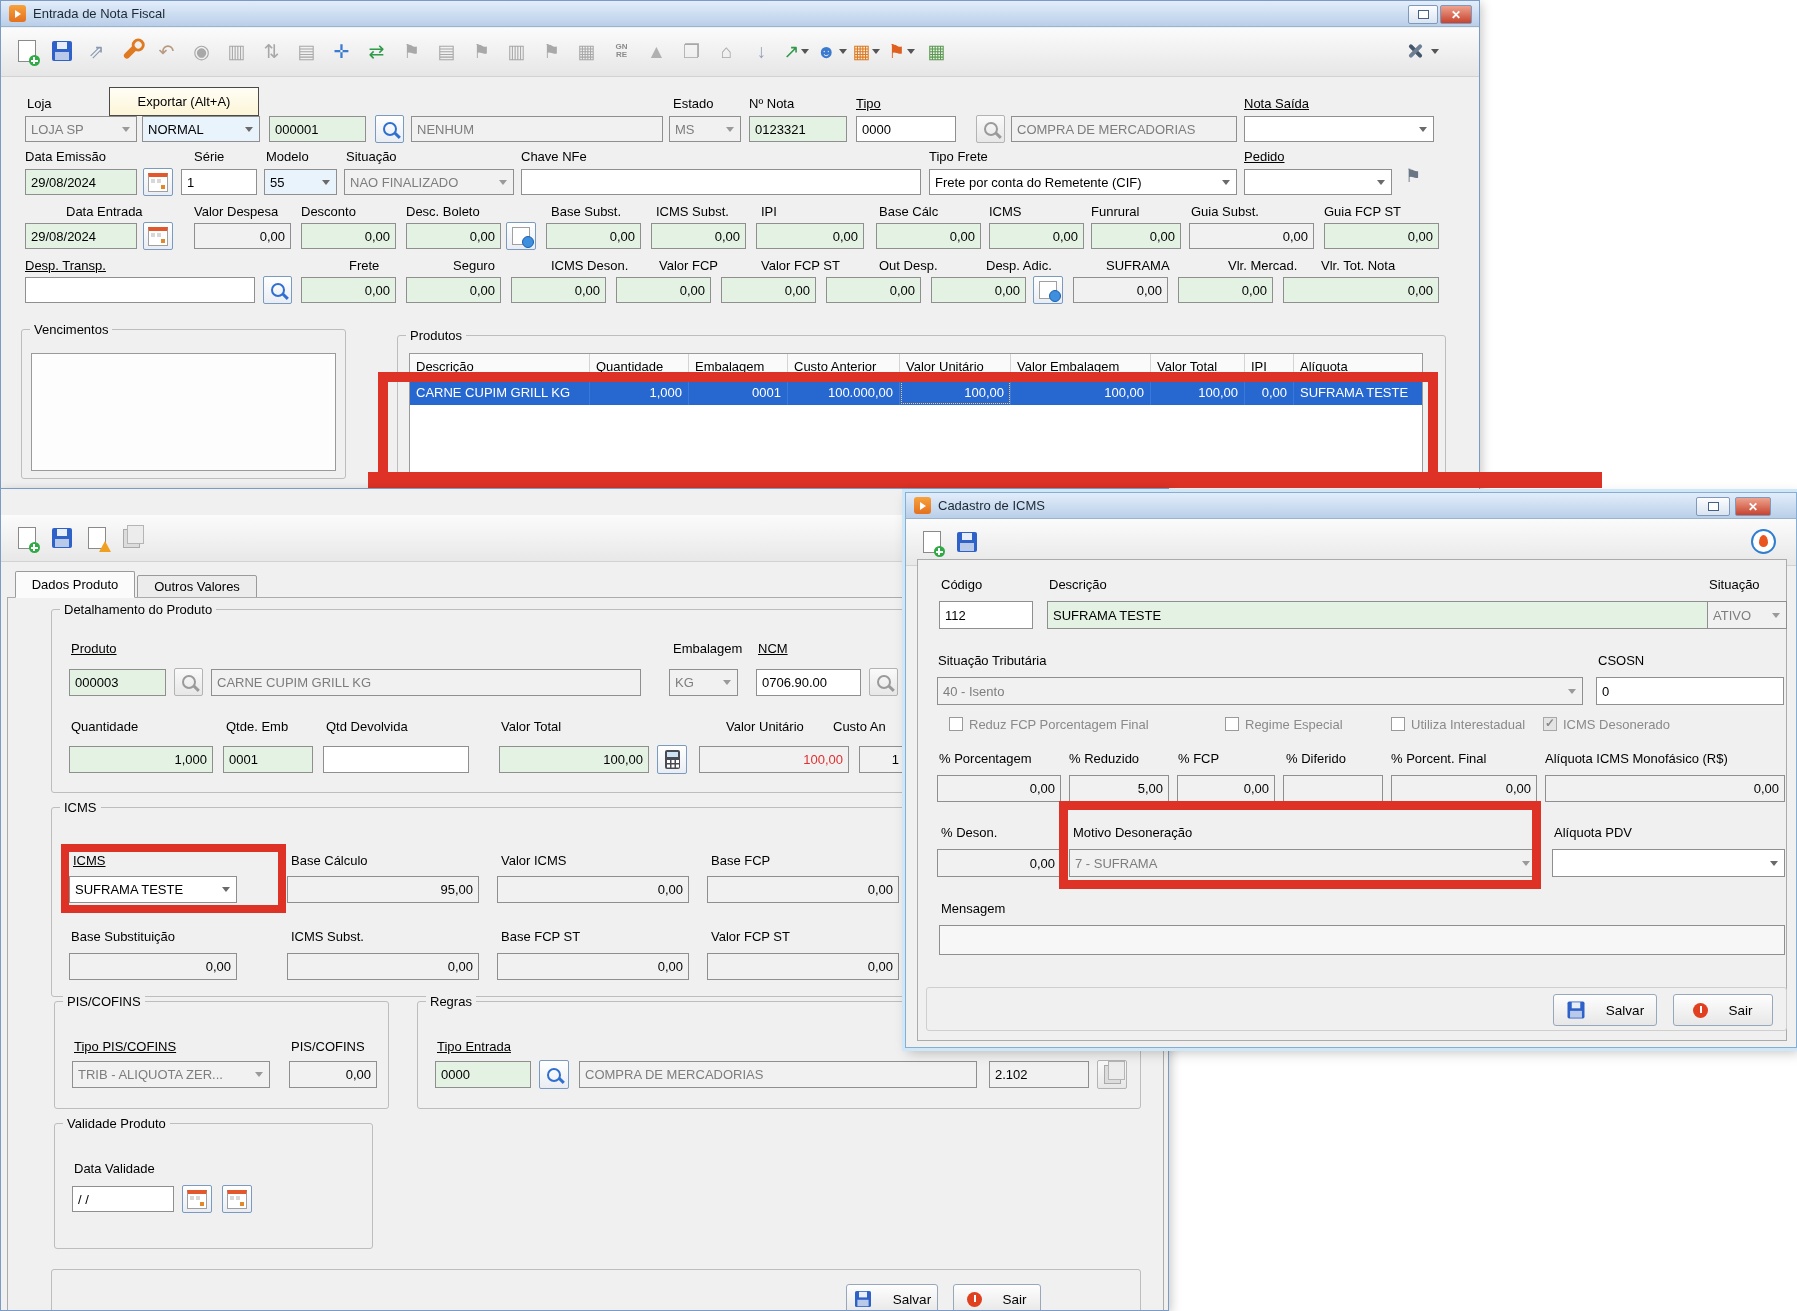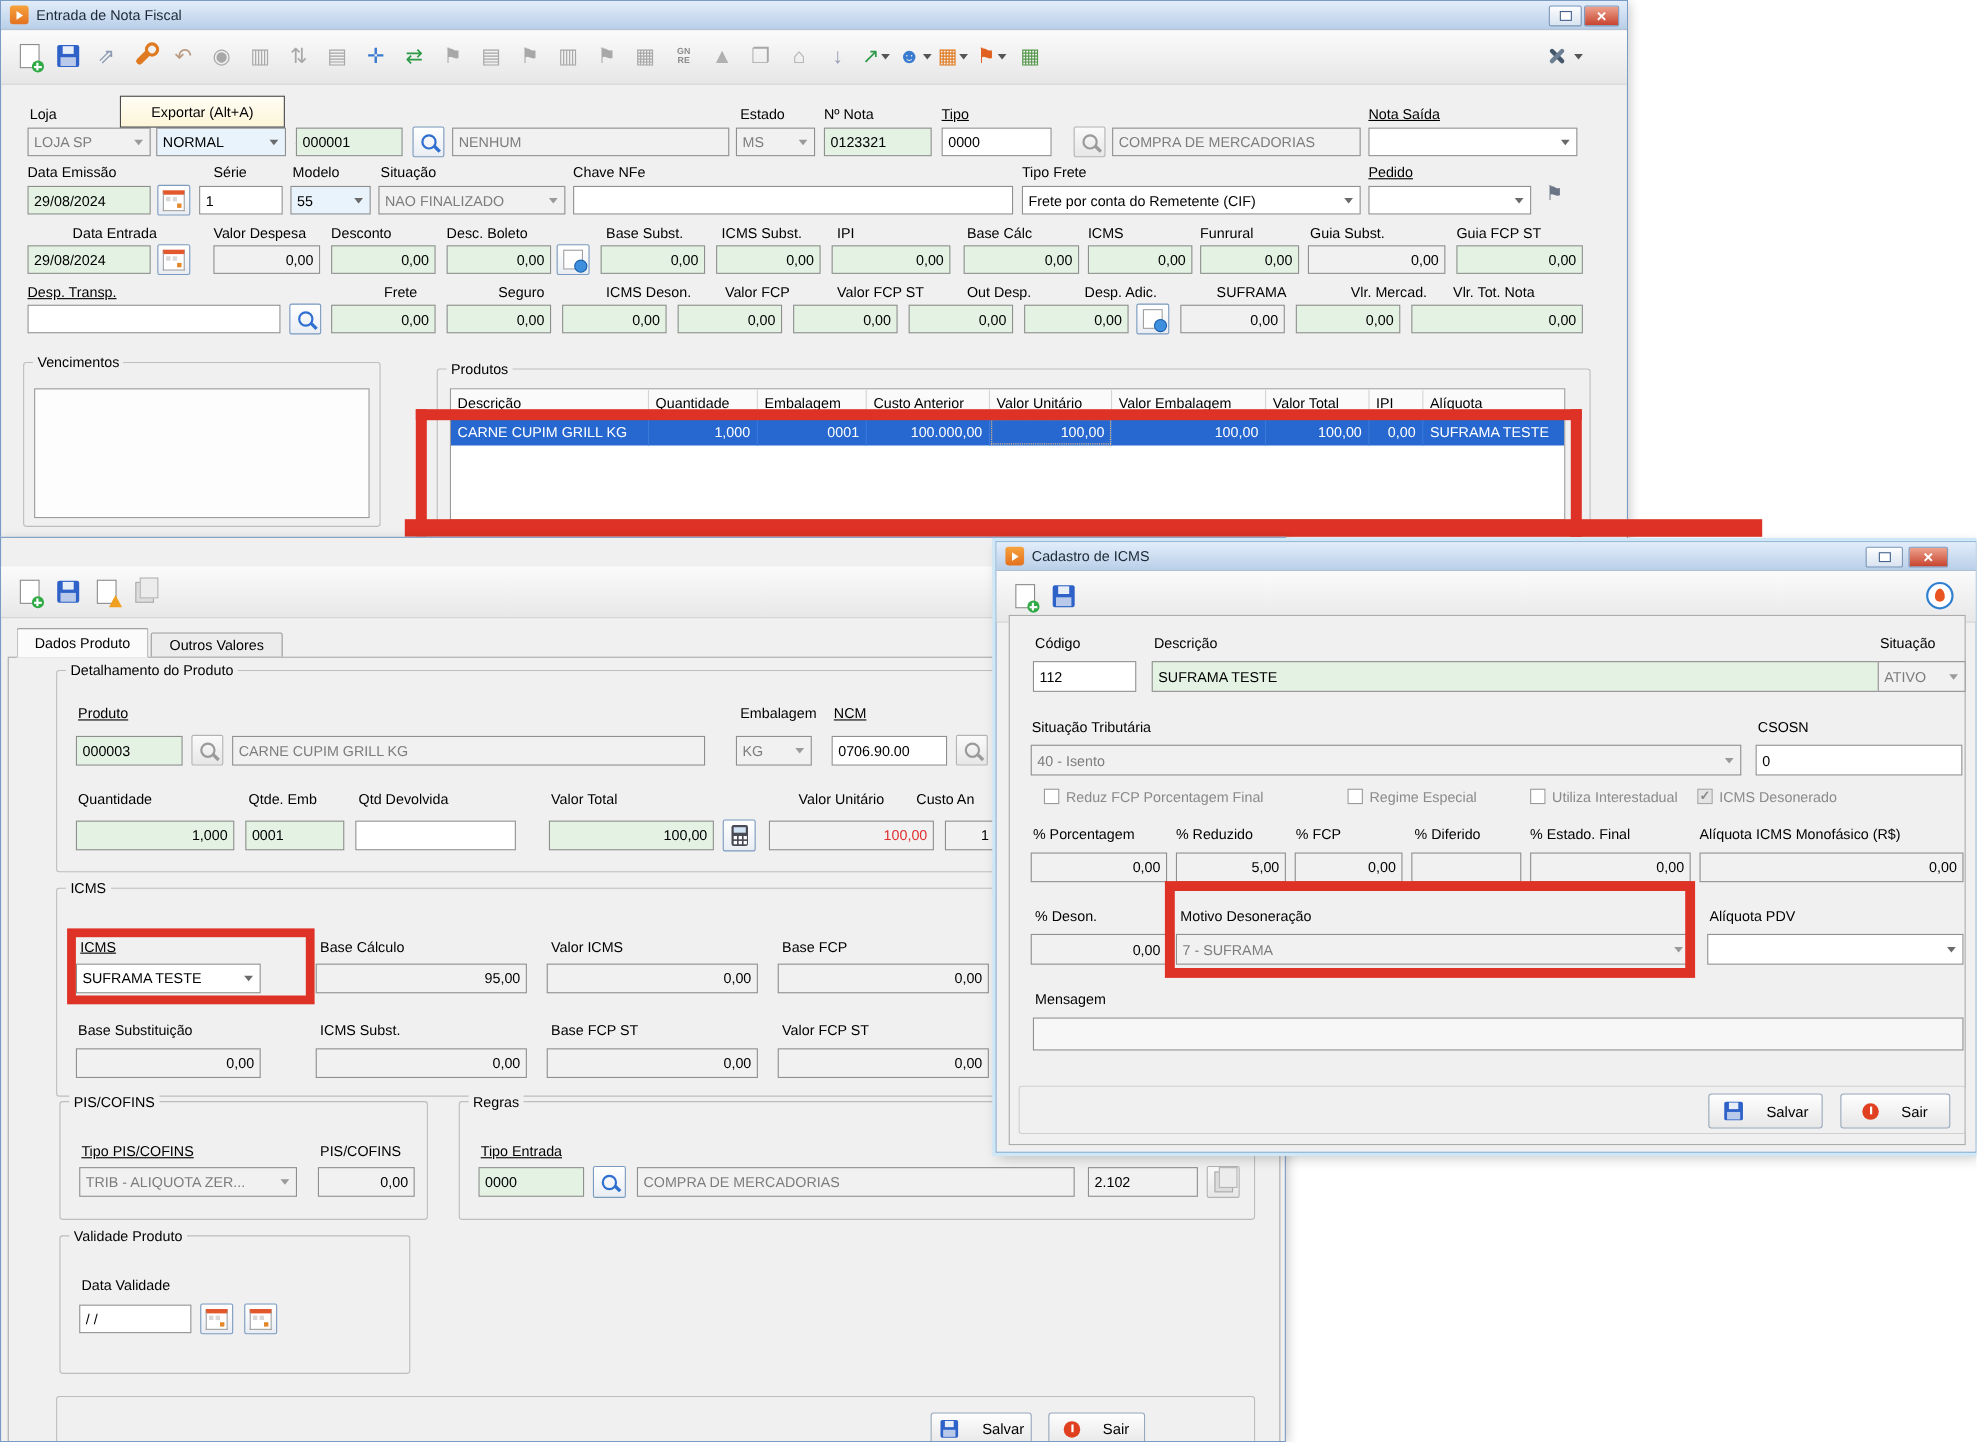--- a/index.html
+++ b/index.html
@@ -647,21 +647,21 @@
     <div class="lbl gray" style="left:339px;top:224px;">Regime Especial</div>
     <div class="cb" style="left:485px;top:224px;"></div>
     <div class="lbl gray" style="left:505px;top:224px;">Utiliza Interestadual</div>
     <div class="cb checked" style="left:637px;top:224px;"></div>
     <div class="lbl gray" style="left:657px;top:224px;">ICMS Desonerado</div>
 
     <div class="lbl" style="left:33px;top:258px;">% Porcentagem</div>
     <div class="lbl" style="left:163px;top:258px;">% Reduzido</div>
     <div class="lbl" style="left:272px;top:258px;">% FCP</div>
     <div class="lbl" style="left:380px;top:258px;">% Diferido</div>
-    <div class="lbl" style="left:485px;top:258px;">% Estado. Final</div>
+    <div class="lbl" style="left:485px;top:258px;">% Porcent. Final</div>
     <div class="lbl" style="left:639px;top:258px;">Alíquota ICMS Monofásico (R$)</div>
     <div class="fld ro num" style="left:31px;top:282px;width:124px;height:27px;">
         <span class="val">0,00</span>
       </div>
     <div class="fld ro num" style="left:163px;top:282px;width:100px;height:27px;">
         <span class="val">5,00</span>
       </div>
     <div class="fld ro num" style="left:271px;top:282px;width:98px;height:27px;">
         <span class="val">0,00</span>
       </div>

